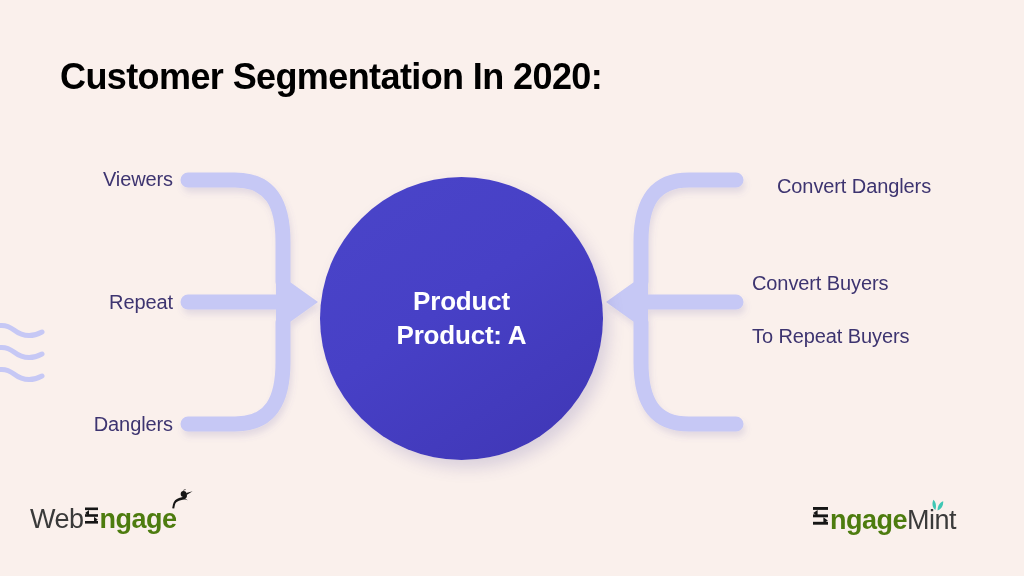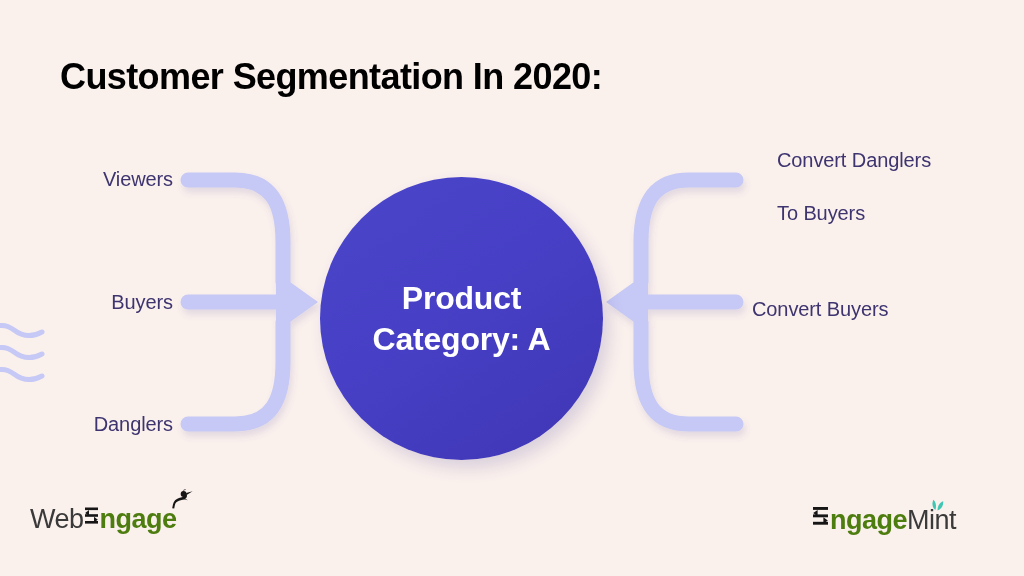--- a/index.html
+++ b/index.html
@@ -62,21 +62,21 @@
     border-radius: 50%;
     background: linear-gradient(145deg, #4A45C9 0%, #4740C6 45%, #3F36B4 100%);
     box-shadow: 6px 8px 16px rgba(70, 60, 150, 0.18);
     display: flex;
     align-items: center;
     justify-content: center;
     z-index: 3;
   }
   .center-label {
     color: #FFFFFF;
-    font-size: 32px;
+    font-size: 26px;
     font-weight: bold;
     line-height: 1.28;
     text-align: center;
     letter-spacing: -0.2px;
   }
 
   
   .node-label {
     position: absolute;
     color: #3D3470;
@@ -162,34 +162,34 @@
 
       <path d="M736 424 L689 424 C652 424 641 399 641 362 L641 322" stroke="#C6C8F5" stroke-width="15" stroke-linecap="round" fill="none"></path>
 
       <path d="M648 272 L606 302 L648 332 Z" fill="#C6C8F5"></path>
     </g>
   </svg>
 
   <div class="center-node">
     <div class="center-label">
       <div>Product</div>
-      <div>Category: A</div>
+      <div>Product: A</div>
     </div>
   </div>
 
   <div class="node-label left L0">Viewers</div>
-  <div class="node-label left L1">Buyers</div>
+  <div class="node-label left L1">Repeat</div>
   <div class="node-label left L2">Danglers</div>
 
   <div class="node-label right R0">
     <div>Convert Danglers</div>
-    <div>To Buyers</div>
   </div>
   <div class="node-label right R1">
     <div>Convert Buyers</div>
+    <div>To Repeat Buyers</div>
   </div>
   <div class="node-label right R2">
   </div>
 
   <div class="logo logo-webengage">
     <span class="logo-text logo-light">Web</span>
     <span class="logo-mark" style="margin:0 1px 1px 0;">
       <svg width="15" height="23" viewBox="0 0 15 23" fill="none">
         <rect x="1" y="2.5" width="13" height="2.6" fill="#161616"></rect>
         <rect x="1" y="9.2" width="13" height="2.6" fill="#161616"></rect>

